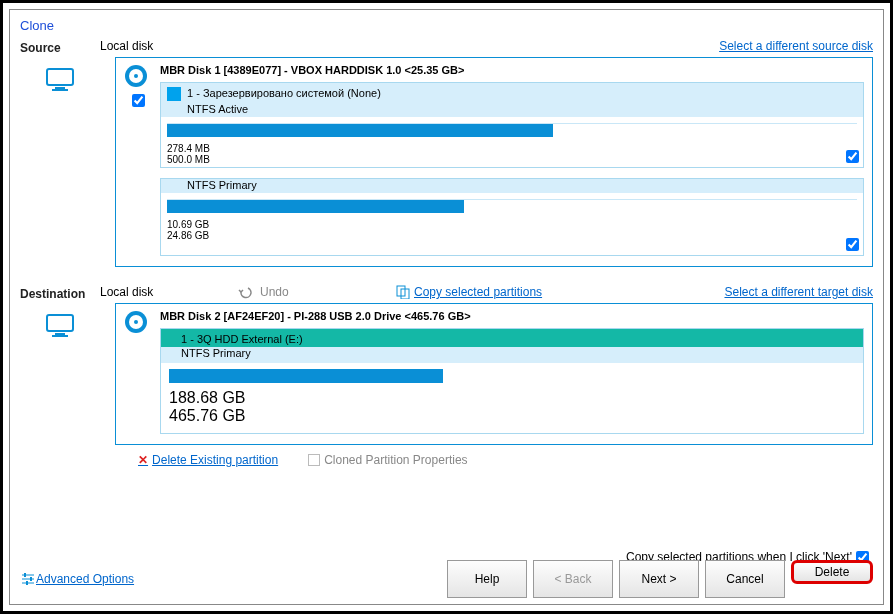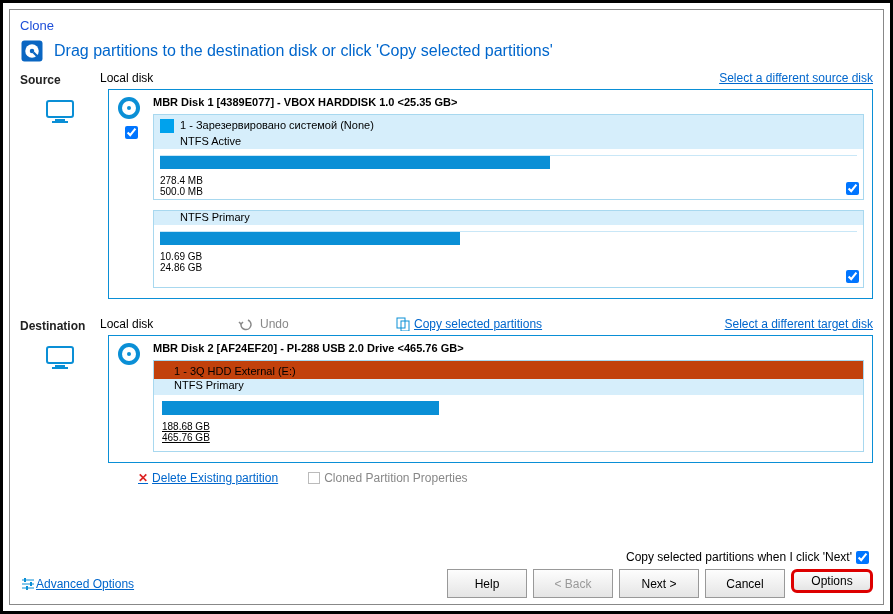--- a/index.html
+++ b/index.html
@@ -9,76 +9,67 @@
 .header { display: flex; align-items: center; gap: 10px; margin-bottom: 8px; }
 .header-text { color: #0066cc; font-size: 16px; }
 .section { display: flex; margin-top: 6px; }
 .section-label { width: 80px; font-size: 12px; font-weight: bold; color: #222; padding-top: 2px; }
 .section-body { flex: 1; }
 .row-top { display: flex; align-items: center; font-size: 12px; margin-bottom: 4px; }
 .row-top .local { flex: 1; }
 .link { color: #0066cc; text-decoration: underline; cursor: pointer; font-size: 12px; }
 .monitor-col { width: 80px; display: flex; justify-content: center; padding-top: 10px; }
 .disk-box { border: 1px solid #0a8fd6; padding: 6px 8px 10px 8px; flex: 1; }
-.disk-row { display: flex; gap: 8px; }
+.disk-row { display: flex; gap: 15px; }
 .disk-icon-col { width: 28px; }
 .disk-content { flex: 1; }
 .disk-title { font-size: 11px; font-weight: bold; margin-bottom: 6px; }
 .partitions { display: flex; gap: 10px; flex-direction: column; }
 .part { border: 1px solid #a8d8ef; flex: 1; position: relative; min-height: 78px; }
 .part.big { flex: 2; }
 .part-head { display: flex; align-items: flex-start; gap: 6px; padding: 4px 6px 2px 6px; background: #d6eefb; }
 .win-sq { width: 14px; height: 14px; background: #00a2ed; display: inline-block; }
 .part-label { font-size: 11px; }
 .part-sub { font-size: 11px; padding: 0 6px 2px 26px; background: #d6eefb; }
 .bar-wrap { background: #fff; height: 14px; margin: 6px 6px 4px 6px; position: relative; border-top: 1px solid #c9e7f7; }
 .bar-fill { background: #0a8fd6; height: 100%; }
 .sizes { font-size: 10px; padding: 2px 6px; }
 .chk { position: absolute; right: 4px; bottom: 4px; width: 13px; height: 13px; }
 .left-chk { display: flex; justify-content: center; margin-top: 6px; }
 .dest-label-row { display: flex; align-items: center; gap: 18px; font-size: 12px; margin-bottom: 4px; }
 .dest-label-row .local { width: 120px; }
 .undo { display: flex; align-items: center; gap: 8px; color: #888; width: 140px; }
 .copy-link { display: flex; align-items: center; gap: 4px; flex: 1; }
 .dest-partition { border: 1px solid #a8d8ef; margin-top: 4px; padding-bottom: 6px; }
-.dest-partition .part-head2 { background: #c2410c; padding: 4px 6px 2px 20px; font-size: 11px; }
+.dest-partition .part-head2 { background: #14b8a6; padding: 4px 6px 2px 20px; font-size: 11px; }
 .dest-partition .part-sub2 { background: #d6eefb; padding: 0 6px 4px 20px; font-size: 11px; }
 .dest-bar { background: #fff; height: 14px; margin: 6px 8px 4px 8px; }
 .dest-fill { background: #0a8fd6; height: 100%; }
-.dest-sizes { font-size: 10px; padding: 2px 8px; text-decoration: underline; }
+.dest-sizes { font-size: 16px; padding: 2px 8px; }
 .actions-row { display: flex; align-items: center; gap: 30px; margin-top: 8px; font-size: 12px; padding-left: 10px; }
 .delete-link { color: #0066cc; text-decoration: underline; display: flex; align-items: center; gap: 4px; }
 .x-icon { color: #d22; font-weight: bold; }
 .cloned-props { color: #888; display: flex; align-items: center; gap: 4px; }
 .check-gray { width: 12px; height: 12px; border: 1px solid #bbb; display: inline-block; }
 .footer-opt { position: absolute; bottom: 40px; right: 14px; font-size: 12px; display: flex; align-items: center; gap: 4px; }
 .bottom-bar { position: absolute; bottom: 6px; left: 10px; right: 10px; display: flex; align-items: center; }
 .adv-link { display: flex; align-items: center; gap: 0; flex: 1; }
 .btns { display: flex; gap: 6px; }
-.btn { width: 80px; height: 29px; font-size: 12px; background: linear-gradient(#fdfdfd,#e5e5e5); border: 1px solid #999; cursor: pointer; }
+.btn { width: 80px; height: 38px; font-size: 12px; background: linear-gradient(#fdfdfd,#e5e5e5); border: 1px solid #999; cursor: pointer; }
 .btn.disabled { color: #999; }
 .btn.finish { border: 3px solid #d00; border-radius: 6px; height: 24px; width: 82px; font-weight: normal; }
 .hdd-icon { width: 24px; height: 24px; }
 svg { display: block; }
 </style>
 </head>
 <body>
 
 <div class="inner">
   <div class="title">Clone</div>
 
-  <div class="header">
-    <svg class="hdd-icon" viewBox="0 0 32 32">
-        <rect x="2" y="2" width="28" height="28" rx="4" fill="#0a66c2"></rect>
-        <circle cx="16" cy="16" r="9" fill="#fff"></circle>
-        <circle cx="16" cy="16" r="3" fill="#0a66c2"></circle>
-        <path d="M28 28 L18 18" stroke="#0a66c2" stroke-width="3"></path>
-      </svg>
-    <div class="header-text">Drag partitions to the destination disk or click 'Copy selected partitions'</div>
-  </div>
 
   <div class="section">
     <div class="section-label">Source</div>
     <div class="section-body">
       <div class="row-top">
         <div class="local">Local disk</div>
         <a class="link">Select a different source disk</a>
       </div>
     </div>
   </div>
@@ -210,16 +201,16 @@
           <rect x="10" y="6" width="2" height="4" fill="#0a8fd6"></rect>
           <rect x="6" y="10" width="2" height="4" fill="#0a8fd6"></rect>
         </svg>
       <a class="link">Advanced Options</a>
     </div>
     <div class="btns">
       <button class="btn">Help</button>
       <button class="btn disabled">&lt; Back</button>
       <button class="btn">Next &gt;</button>
       <button class="btn">Cancel</button>
-      <button class="btn finish">Options</button>
+      <button class="btn finish">Delete</button>
     </div>
   </div>
 </div>
 
 </body></html>

